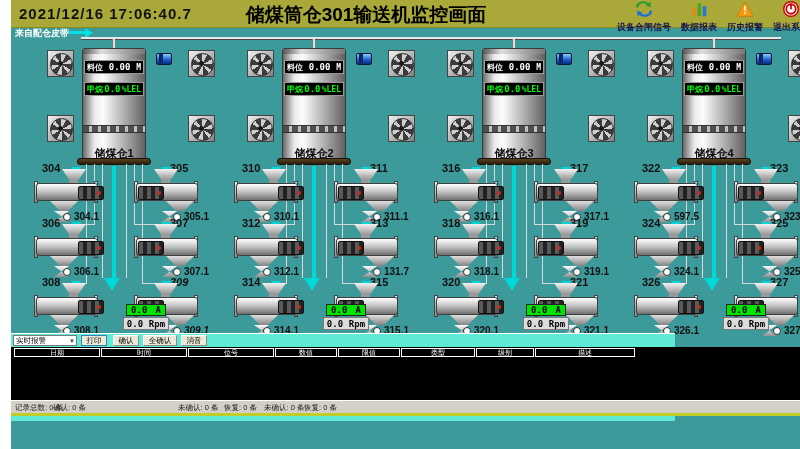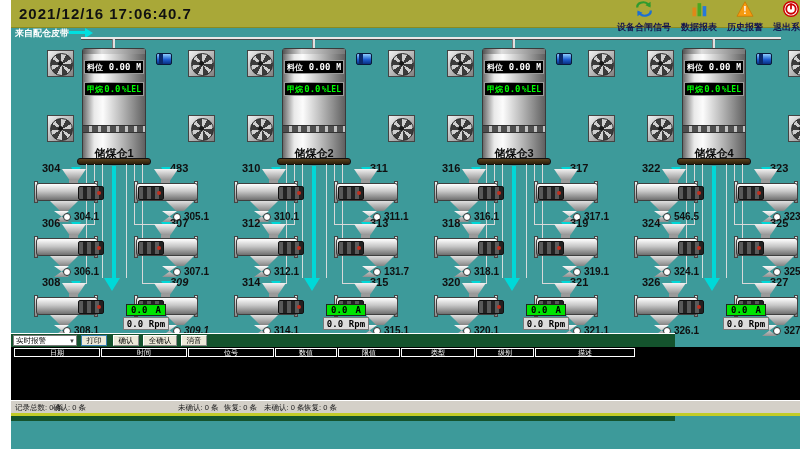--- a/index.html
+++ b/index.html
@@ -74,21 +74,21 @@
   .unit.R .num{left:46px;} .unit.R .hopper{left:30px;} .unit.R .neck{left:37px;} .unit.R .body{left:12px;}
   .unit.R .flange.f1{left:10px;} .unit.R .flange.f2{left:70px;} .unit.R .motor{left:14px;}
   .unit.R .funnel{left:42px;} .unit.R .valve{left:38px;} .unit.R .circle{left:49px;} .unit.R .vlabel{left:60px;}
 
   .amp-box { position:absolute; width:40px; height:12px; background:#00e400; border:1px solid #222; font-family:"DejaVu Sans Mono",monospace;
              font-size:9px; font-weight:bold; color:#000; display:flex; align-items:center; justify-content:space-around; z-index:5; }
   .rpm-box { position:absolute; width:46px; height:13px; background:#dcdcdc; border:1px solid #7a7a7a; font-family:"DejaVu Sans Mono",monospace;
              font-size:9px; font-weight:bold; color:#000; display:flex; align-items:center; justify-content:space-around; z-index:5; }
 
   
-  #alarm { position:absolute; left:0; top:333px; width:664px; height:88px; background:#14532d; border-top:1px solid #fff; z-index:6; }
+  #alarm { position:absolute; left:0; top:333px; width:664px; height:88px; background:#5eead4; border-top:1px solid #fff; z-index:6; }
   #alarm-toolbar { position:relative; height:13px; }
   #alarm-filter { position:absolute; left:2px; top:1px; width:64px; height:11px; background:#fff; border:1px solid #7a7a7a; font-size:7.5px; padding-left:2px; color:#000; display:flex; align-items:center; justify-content:space-between; }
   #alarm-filter .arr { font-size:6px; color:#444; padding-right:1px; }
   .tb-btn { position:absolute; top:1px; height:11px; background:#ece9d8; border:1px solid #8a8a8a; border-top-color:#fff; border-left-color:#fff;
             font-size:7.5px; color:#000; display:flex; align-items:center; justify-content:center; }
   .tb-btn.first { border:1px solid #3c7fb1; }
   #alarm-table { position:absolute; left:0; top:13px; width:800px; height:53px; background:#000; }
   .th { position:absolute; top:1px; height:9px; border:1px solid #fff; color:#fff; font-size:7px; display:flex; align-items:center; justify-content:center; }
   #alarm-status { position:absolute; left:0; top:66px; width:800px; height:13px; background:#d4d0c8; border-top:1px solid #fff; }
   .st-item { position:absolute; top:2px; font-size:7.5px; color:#222; white-space:nowrap; }
@@ -103,20 +103,21 @@
   .bb-btn.black { color:#101010; }
   .bb-under { position:absolute; height:3px; background:#00c000; top:26px; }
 </style>
 </head>
 <body>
 
 <div id="app">
 
   <div id="topbar">
     <div id="datetime">2021/12/16 17:06:40.7</div>
+    <div id="title">储煤筒仓301输送机监控画面</div>
     <div id="hdr-btns">
         <div class="hdr-btn">
           <span><svg viewBox="0 0 24 22">
               <path d="M3 9 A8 6 0 0 1 17 4 L20 7" fill="none" stroke="#2e9b2e" stroke-width="3"></path>
               <polygon points="21,1 21,9 14,6" fill="#2e9b2e"></polygon>
               <path d="M21 13 A8 6 0 0 1 7 18 L4 15" fill="none" stroke="#1c6fd4" stroke-width="3"></path>
               <polygon points="3,21 3,13 10,16" fill="#1c6fd4"></polygon>
             </svg></span>
           <span class="lbl">设备合闸信号</span>
         </div>
@@ -202,21 +203,21 @@
           <div class="flange f1"></div>
           <div class="flange f2"></div>
           <div class="body"></div>
           <div class="motor"></div>
           <div class="funnel"></div>
           <div class="valve"></div>
           <div class="circle"></div>
           <div class="vlabel">304.1</div>
         </div>
         <div class="unit R" style="left: 113px; top: 166px;">
-          <div class="num">483</div>
+          <div class="num">305</div>
           <div class="hopper"></div>
           <div class="neck"></div>
           <div class="flange f1"></div>
           <div class="flange f2"></div>
           <div class="body"></div>
           <div class="motor"></div>
           <div class="funnel"></div>
           <div class="valve"></div>
           <div class="circle"></div>
           <div class="vlabel">305.1</div>
@@ -589,21 +590,21 @@
           <div class="num">322</div>
           <div class="hopper"></div>
           <div class="neck"></div>
           <div class="flange f1"></div>
           <div class="flange f2"></div>
           <div class="body"></div>
           <div class="motor"></div>
           <div class="funnel"></div>
           <div class="valve"></div>
           <div class="circle"></div>
-          <div class="vlabel">546.5</div>
+          <div class="vlabel">597.5</div>
         </div>
         <div class="unit R" style="left: 713px; top: 166px;">
           <div class="num">323</div>
           <div class="hopper"></div>
           <div class="neck"></div>
           <div class="flange f1"></div>
           <div class="flange f2"></div>
           <div class="body"></div>
           <div class="motor"></div>
           <div class="funnel"></div>

